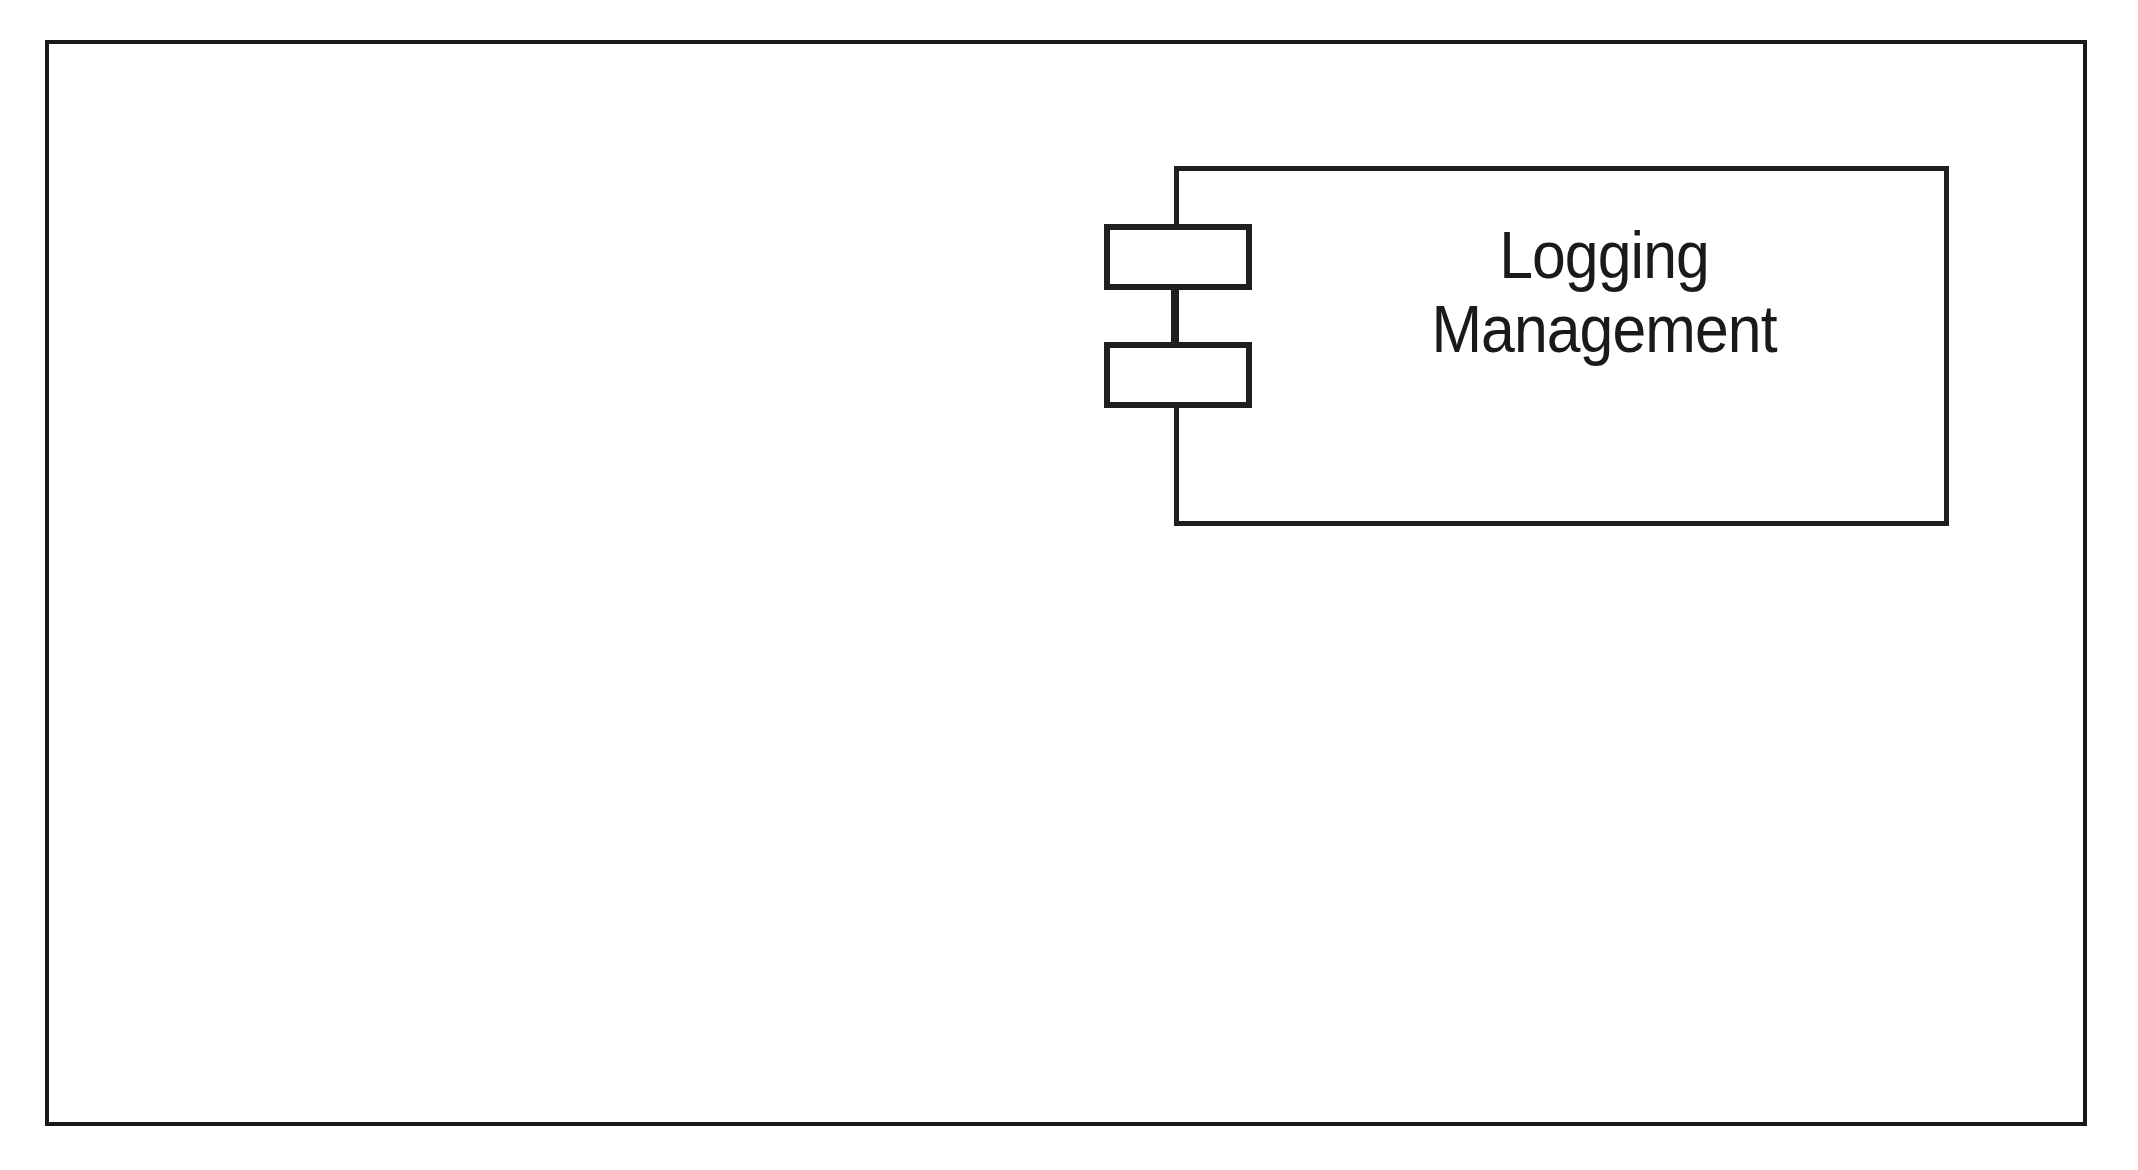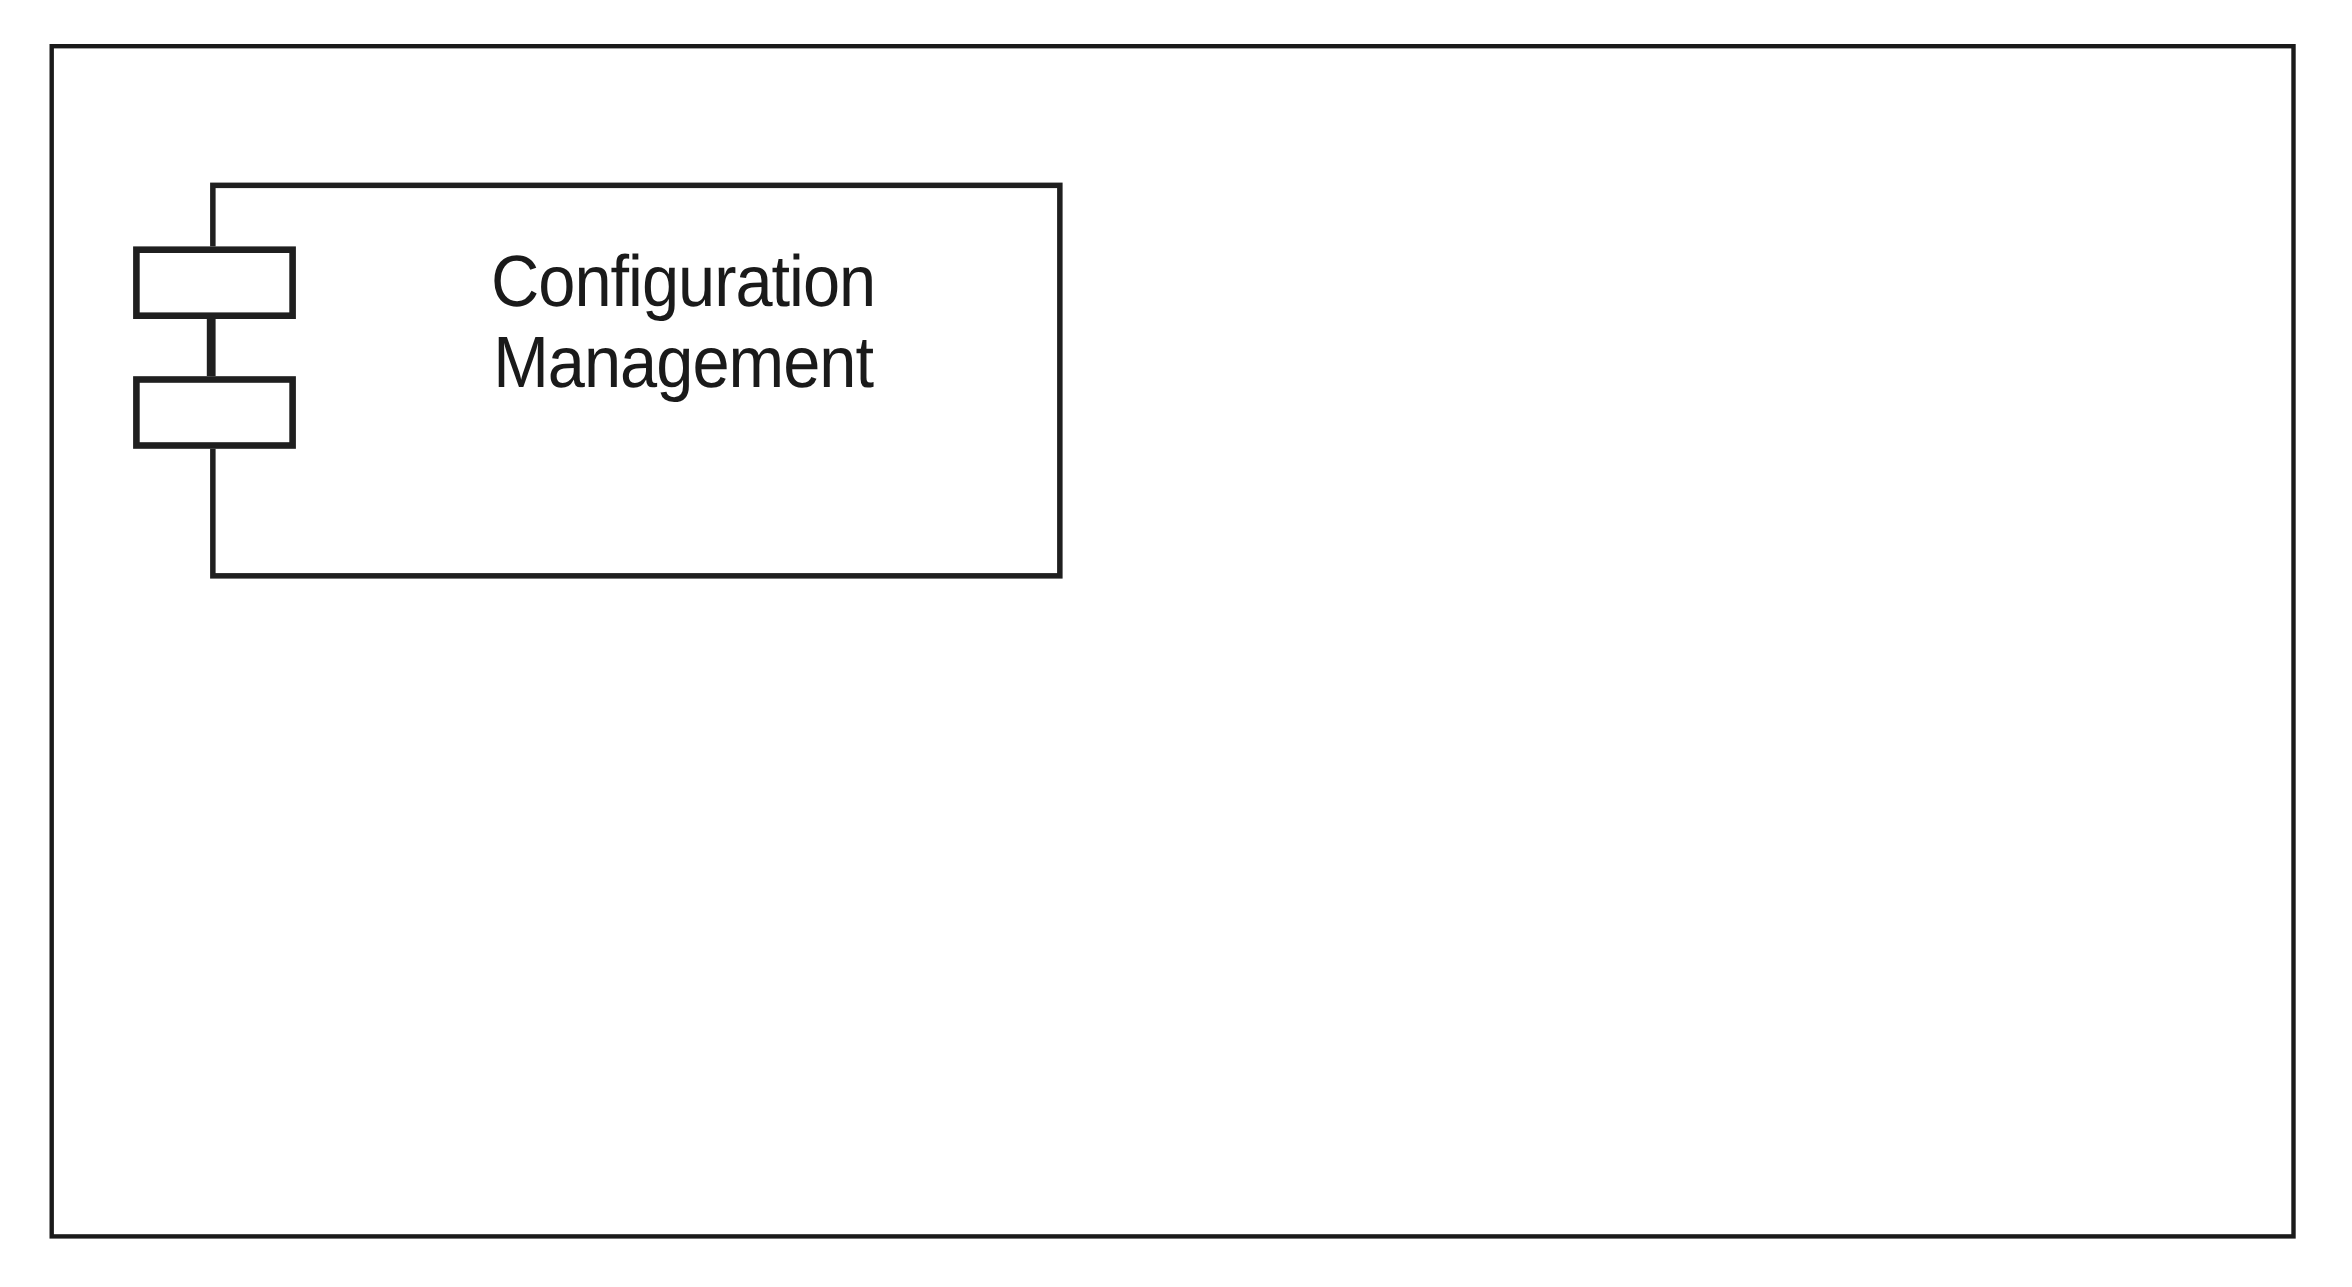--- a/index.html
+++ b/index.html
@@ -92,25 +92,25 @@
     background: #1f1f1f;
   }
 </style>
 </head>
 <body>
 
 <div id="canvas">
 
   <div class="outer-frame">
 
-    <div class="component" style="left:142px; top:122px;">
+
+    <div class="component" style="left:1125px; top:122px;">
       <div class="component-body"></div>
       <div class="port-link"></div>
       <div class="port port-upper"></div>
       <div class="port port-lower"></div>
-      <div class="component-label">Configuration Management</div>
+      <div class="component-label">Logging Management</div>
     </div>
-
 
 
 
   </div>
 </div>
 
 </body></html>

